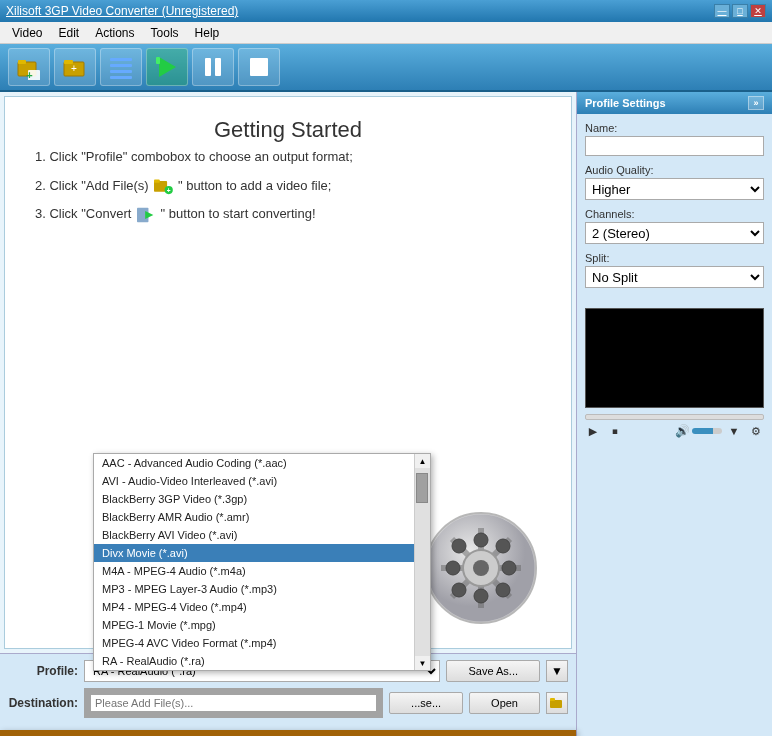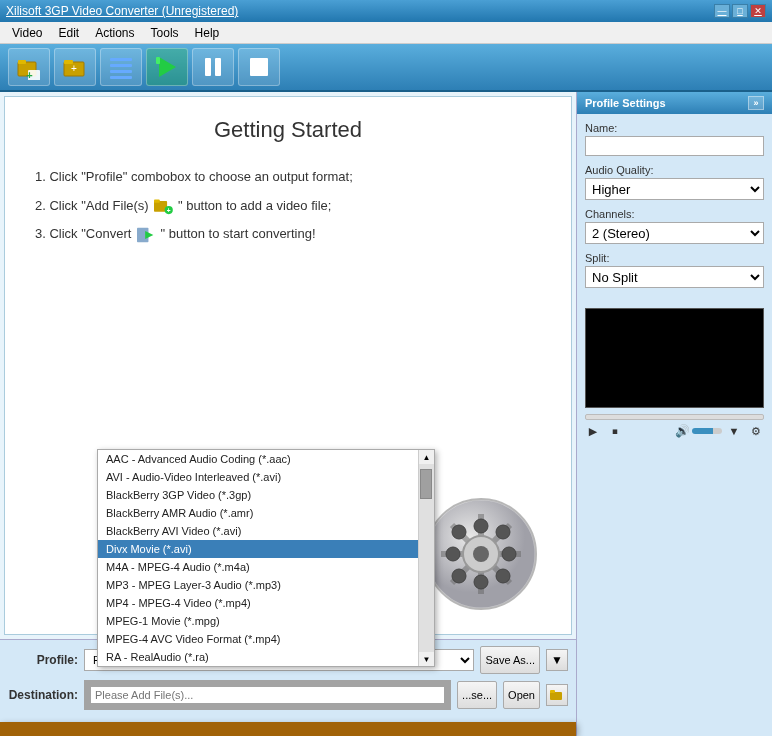--- a/index.html
+++ b/index.html
@@ -96,21 +96,20 @@
       overflow: hidden;
     }
 
     #getting-started {
       padding: 20px 30px;
     }
     #getting-started h2 {
       font-size: 22px;
       font-weight: normal;
       color: #333;
-      margin-bottom: 20px;
       text-align: center;
     }
     #getting-started ol {
       list-style: none;
       padding: 0;
       line-height: 2.2;
       color: #333;
     }
     #getting-started ol li { font-size: 13px; }
 
@@ -143,22 +142,22 @@
     }
     .profile-select {
       flex: 1;
       height: 22px;
       font-size: 11px;
       border: 1px solid #aaa;
       background: white;
       padding: 0 4px;
     }
     .save-as-btn, .browse-btn, .open-btn {
-      height: 28px;
-      padding: 0 4px;
+      height: 22px;
+      padding: 0 21px;
       background: linear-gradient(to bottom, #f5f5f5, #ddd);
       border: 1px solid #aaa;
       cursor: pointer;
       font-size: 11px;
       border-radius: 2px;
     }
     .dest-input {
       flex: 1;
       height: 30px;
       font-size: 11px;
@@ -176,21 +175,21 @@
       font-size: 10px;
     }
 
     
     #dropdown-overlay {
       position: absolute;
       left: 90px;
       bottom: 62px;
       width: 340px;
       background: #a16207;
-      border: 7px solid #a16207;
+      border: 3px solid #a16207;
       box-shadow: 2px 2px 6px rgba(0,0,0,0.3);
       z-index: 100;
     }
     .dropdown-item {
       padding: 3px 8px;
       font-size: 11px;
       cursor: pointer;
       color: #222;
     }
     .dropdown-item.highlighted { background: #3a7fb8; color: white; }

